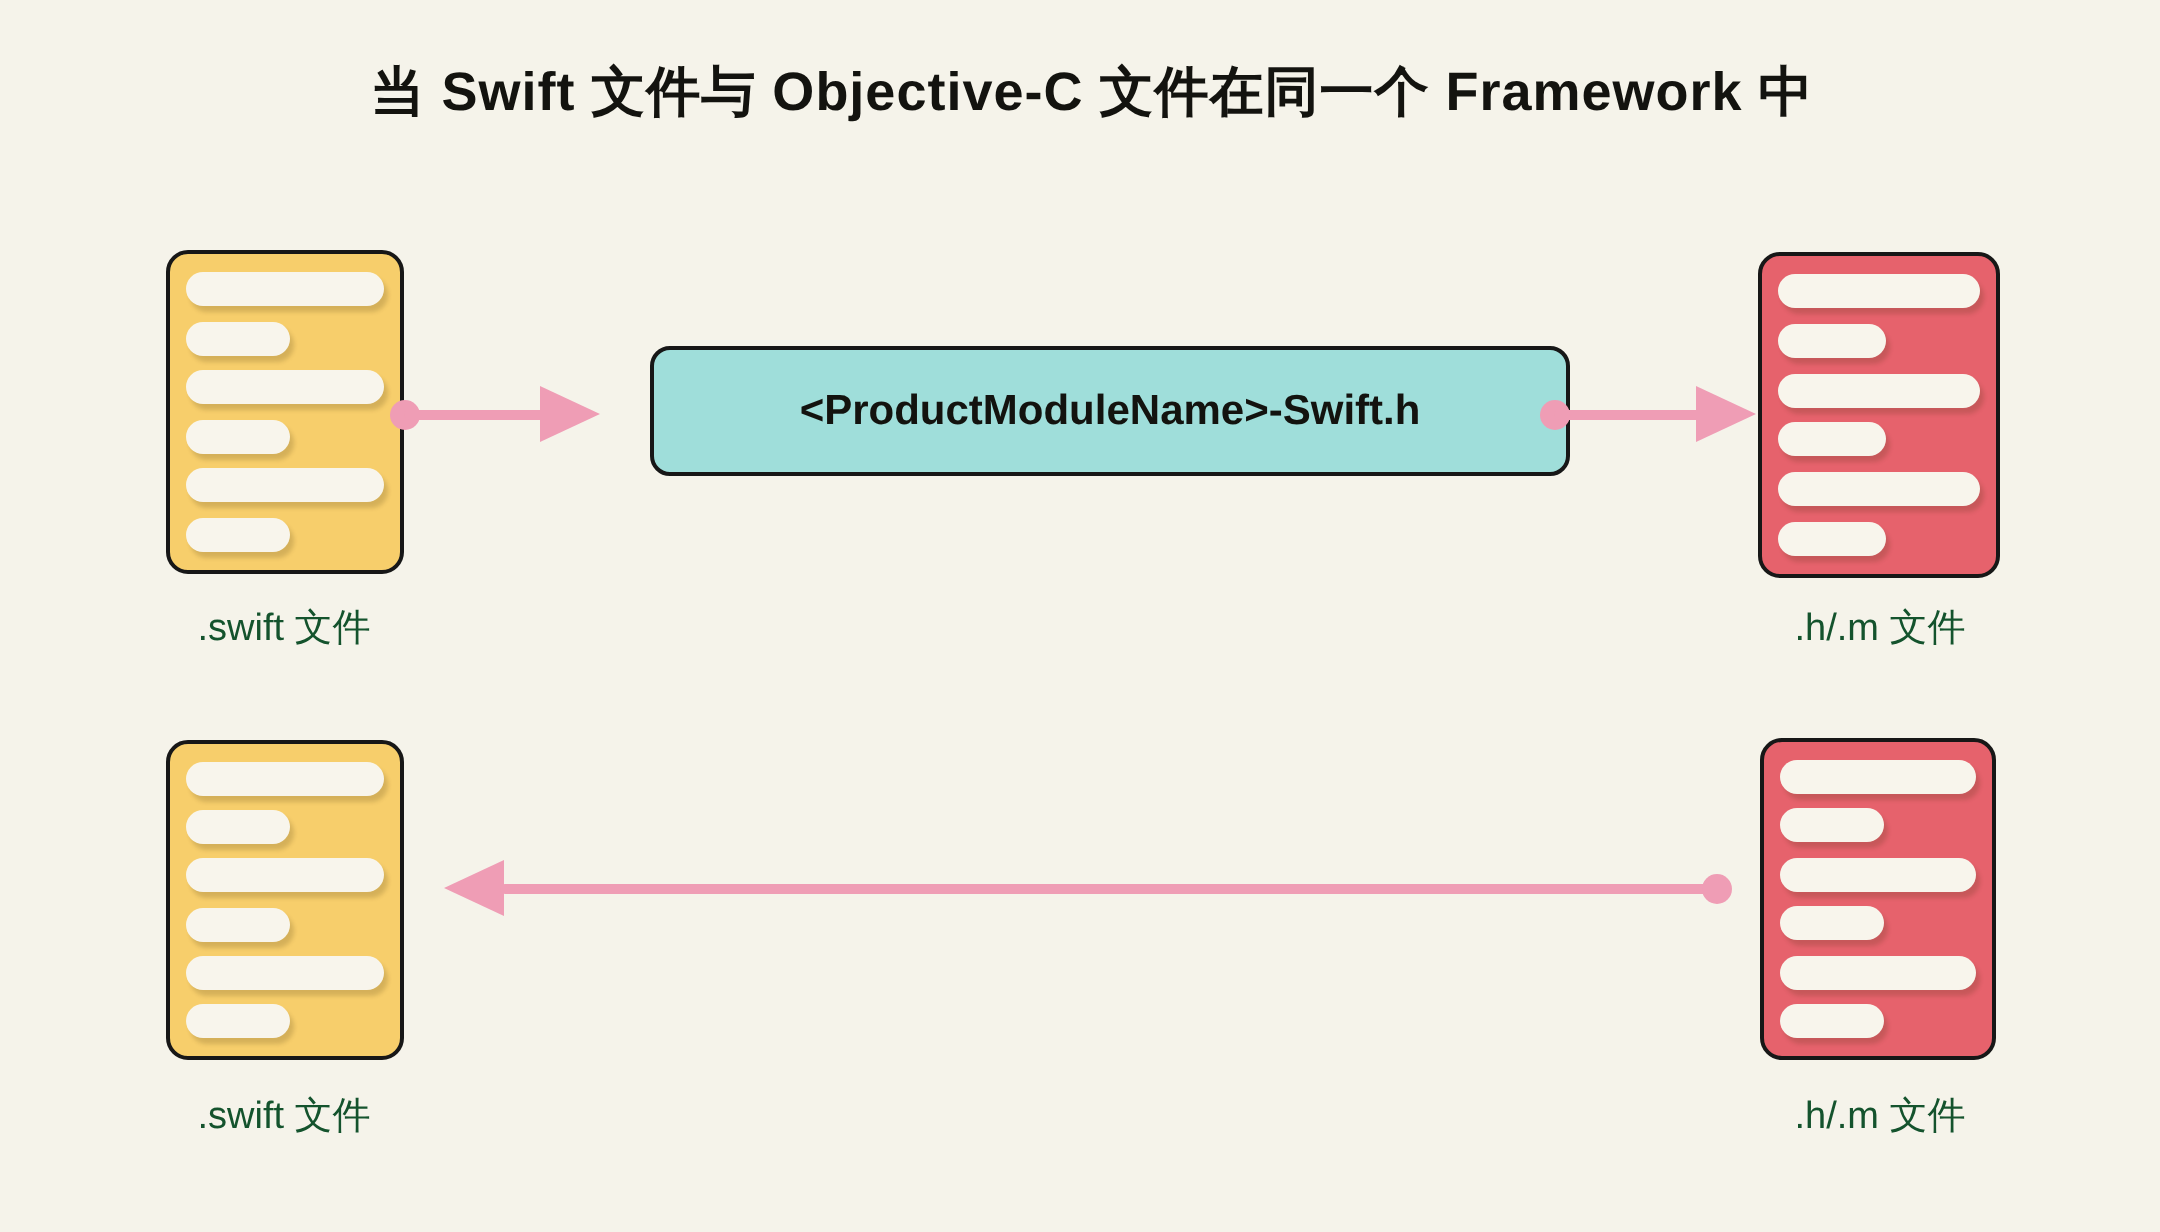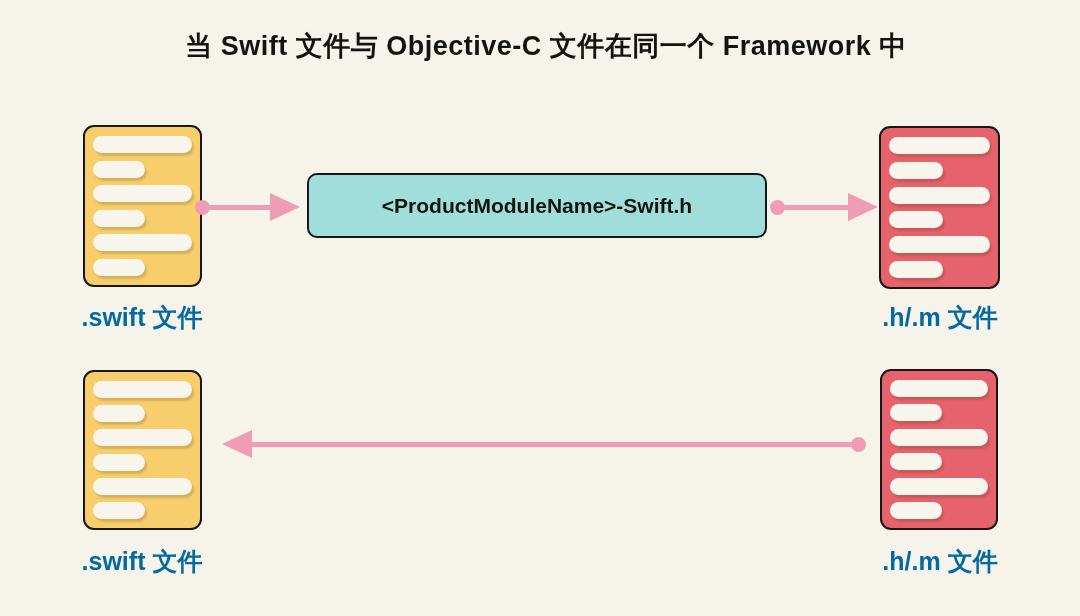--- a/index.html
+++ b/index.html
@@ -47,29 +47,29 @@
   .pill.long  { width: 100%; }
   .pill.short { width: 53%; }
   .card-top-left     { left: 83px;  top: 125px; width: 119px; height: 162px; }
   .card-top-right    { left: 879px; top: 126px; width: 121px; height: 163px; }
   .card-bottom-left  { left: 83px;  top: 370px; width: 119px; height: 160px; }
   .card-bottom-right { left: 880px; top: 369px; width: 118px; height: 161px; }
   
   .file-label {
     position: absolute;
     transform: translateX(-50%);
-    font-size: 25px;
-    font-weight: 700;
-    color: #0369a1;
+    font-size: 19px;
+    font-weight: 400;
+    color: #14532d;
     white-space: nowrap;
   }
   
   .bridge-box {
     position: absolute;
-    left: 307px; top: 173px;
+    left: 325px; top: 173px;
     width: 460px; height: 65px;
     box-sizing: border-box;
     background: var(--bridge, #9FDEDA);
     border: 2.5px solid #171717;
     border-radius: 10px;
     display: flex;
     align-items: center;
     justify-content: center;
   }
   .bridge-box .bridge-text {

